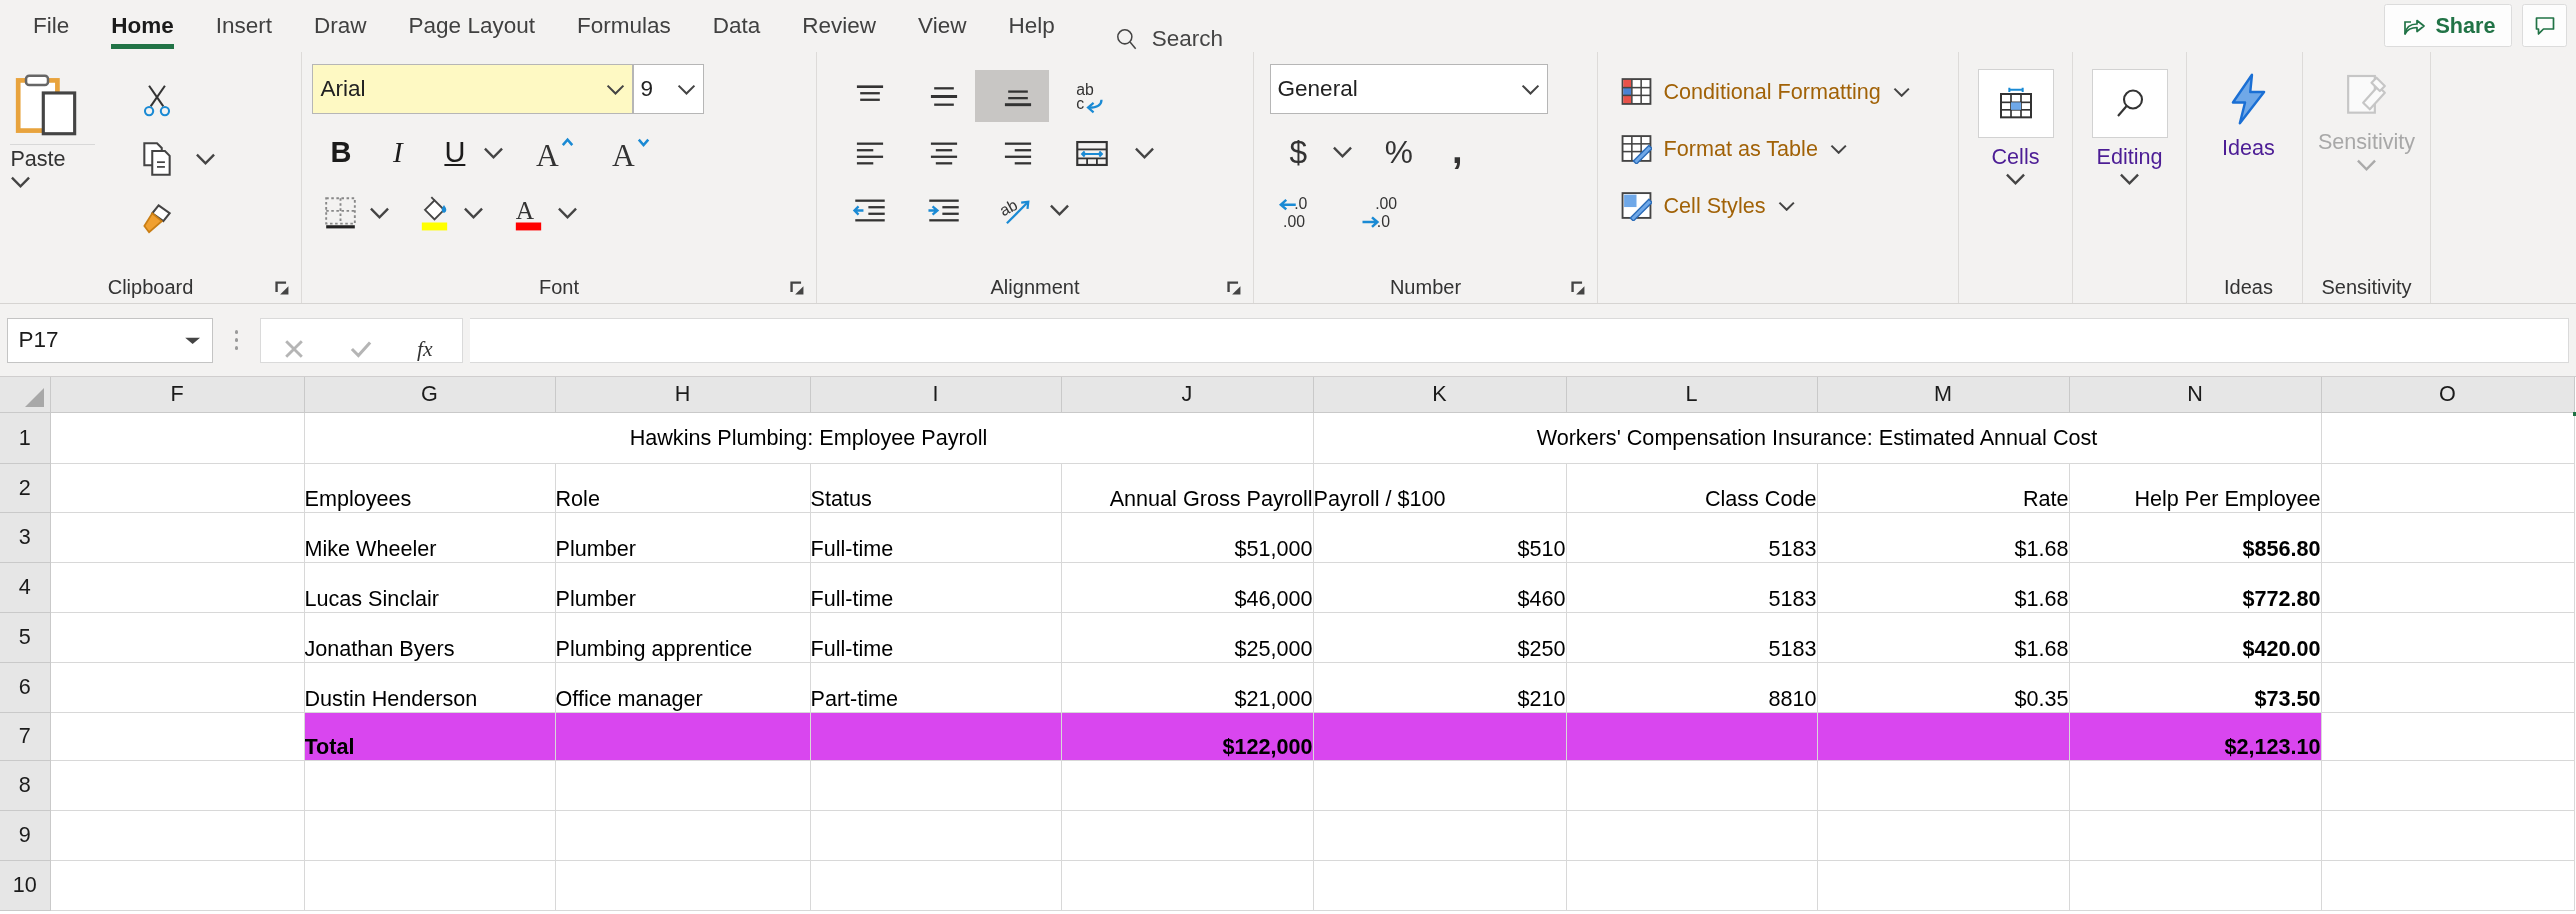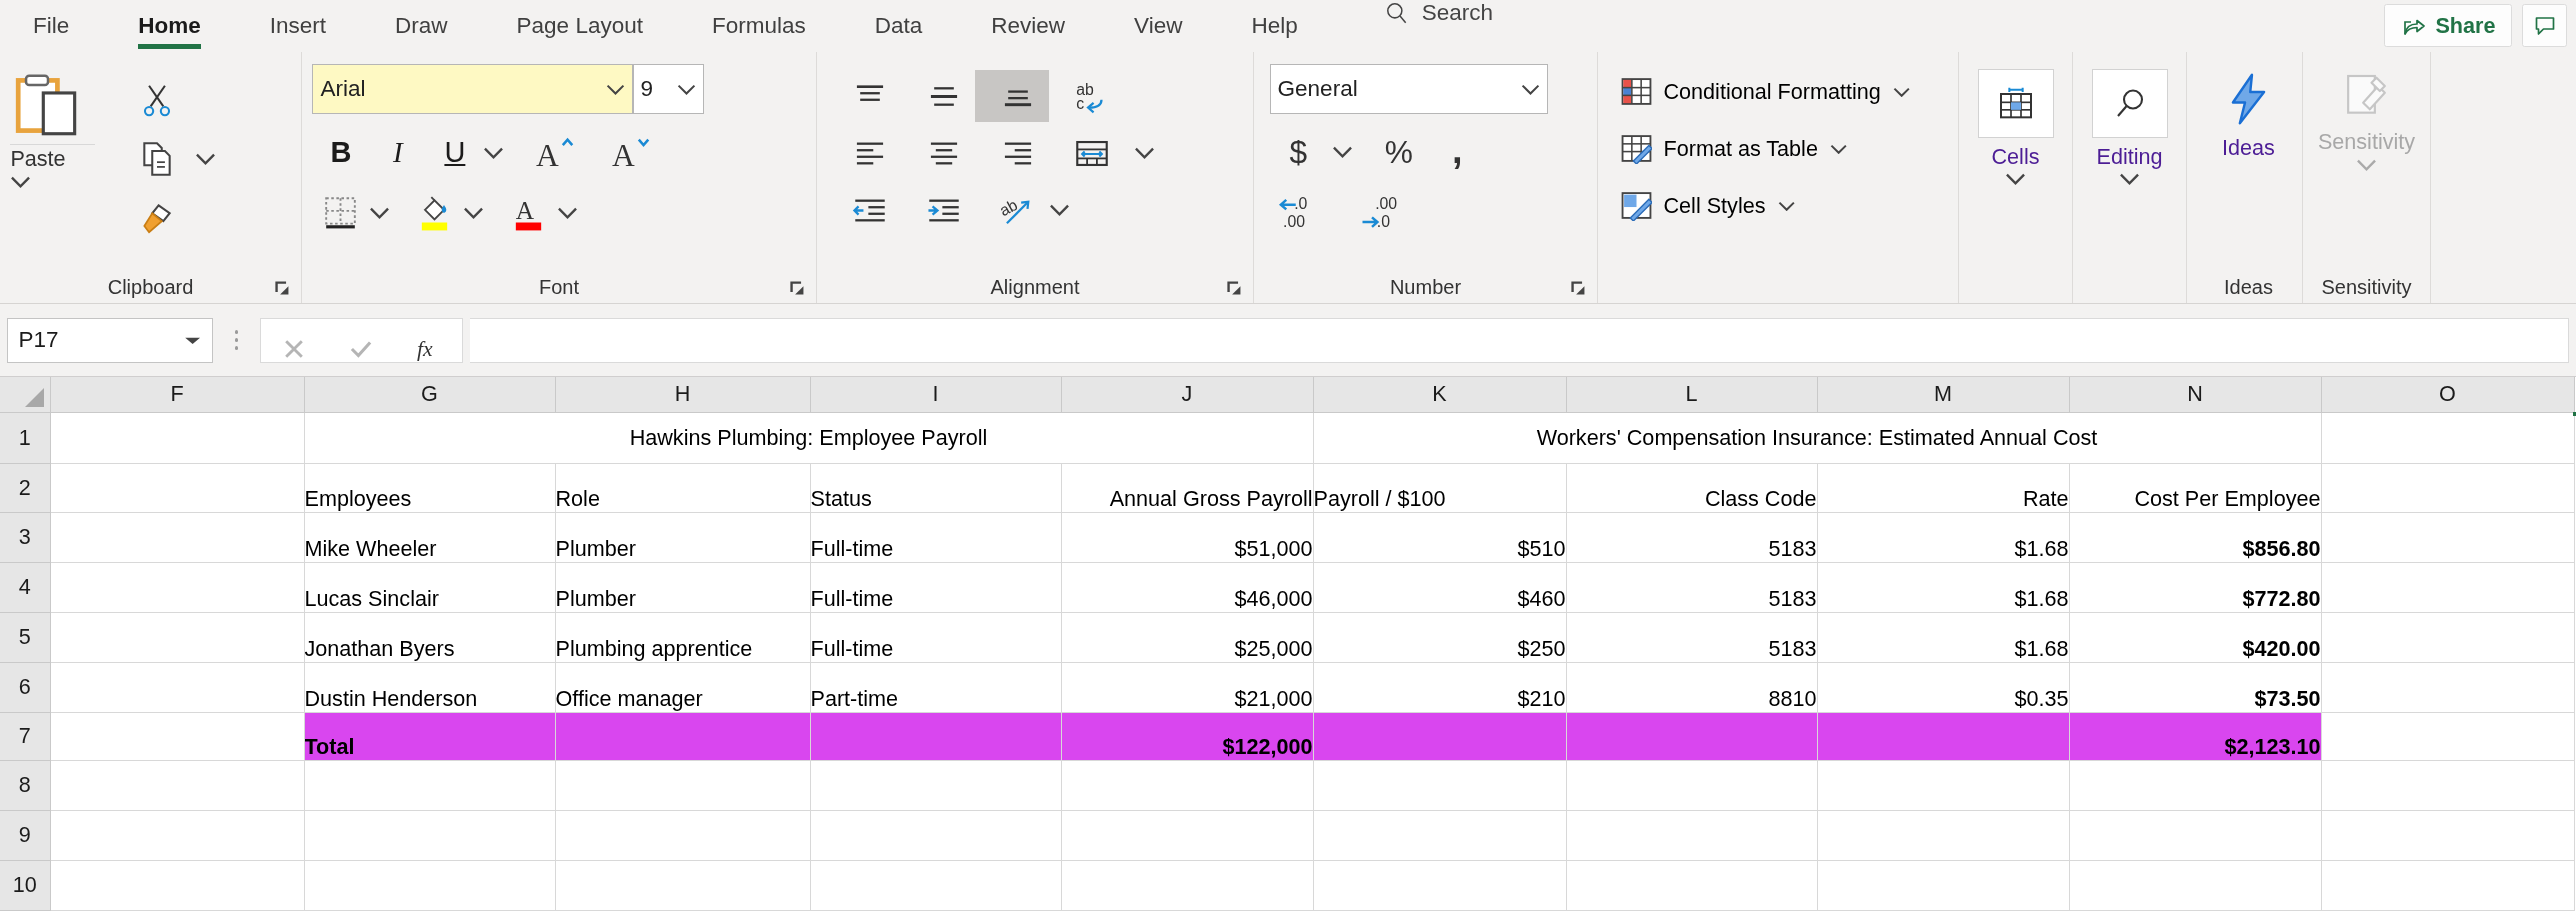--- a/index.html
+++ b/index.html
@@ -9,24 +9,23 @@
     font-family: "Liberation Sans", sans-serif;
     background: #ffffff;
     -webkit-font-smoothing: antialiased;
   }
 
   
   .tabbar {
     height: 52px;
     background: #f3f2f1;
     display: flex;
-    align-items: flex-start;
+    align-items: flex-end;
     padding-left: 12px;
     position: relative;
-    gap: 27px;
   }
   .tab {
     font-size: 22.5px;
     color: #404040;
     padding: 0 21px;
     height: 52px;
     line-height: 52px;
     position: relative;
     white-space: nowrap;
     cursor: default;
@@ -146,21 +145,21 @@
     background: #fff; border: 0.9px solid #b6b6b6;
     display: flex; align-items: center; padding: 0 7px;
     font-size: 22.5px; color: #222; margin-bottom: 8.6px;
   }
   .nrow { display: flex; align-items: center; height: 59px; }
   .nbtn { width: 62px; height: 54px; display: flex; align-items: center; justify-content: center; }
 
   
   .g-styles { width: 361px; }
   .stylecol { display: flex; flex-direction: column; gap: 12px; padding-top: 5.2px; }
-  .strow { display: flex; align-items: center; gap: 12px; height: 45px; font-size: 21.6px; color: #000000; }
+  .strow { display: flex; align-items: center; gap: 12px; height: 45px; font-size: 21.6px; color: #a16207; }
 
   
   .g-big { width: 114px; align-items: center; }
   .bigbtn {
     width: 76px; height: 69px; background: #fff; border: 0.9px solid #d2d2d2;
     display: flex; align-items: center; justify-content: center;
     margin: 10.4px auto 5.2px;
   }
   .biglabel { font-size: 21.6px; color: #4c1d95; text-align: center; }
   .biglabel.dim { color: #a8a8a8; }
@@ -805,21 +804,21 @@
       <tr style="height:49px">
         <th class="rowhdr">2</th>
         <td class="cell blank"></td>
         <td class="cell hdr-dark">Employees</td>
         <td class="cell hdr-dark">Role</td>
         <td class="cell hdr-dark">Status</td>
         <td class="cell hdr-dark r-right">Annual Gross Payroll</td>
         <td class="cell hdr-light">Payroll / $100</td>
         <td class="cell hdr-light r-right">Class Code</td>
         <td class="cell hdr-light r-right">Rate</td>
-        <td class="cell hdr-light r-right">Cost Per Employee</td>
+        <td class="cell hdr-light r-right">Help Per Employee</td>
         <td class="cell blank"></td>
       </tr>
 
       <tr style="height:50px">
         <th class="rowhdr">3</th>
         <td class="cell blank"></td>
         <td class="cell">Mike Wheeler</td>
         <td class="cell">Plumber</td>
         <td class="cell">Full-time</td>
         <td class="cell r-right">$51,000</td>

